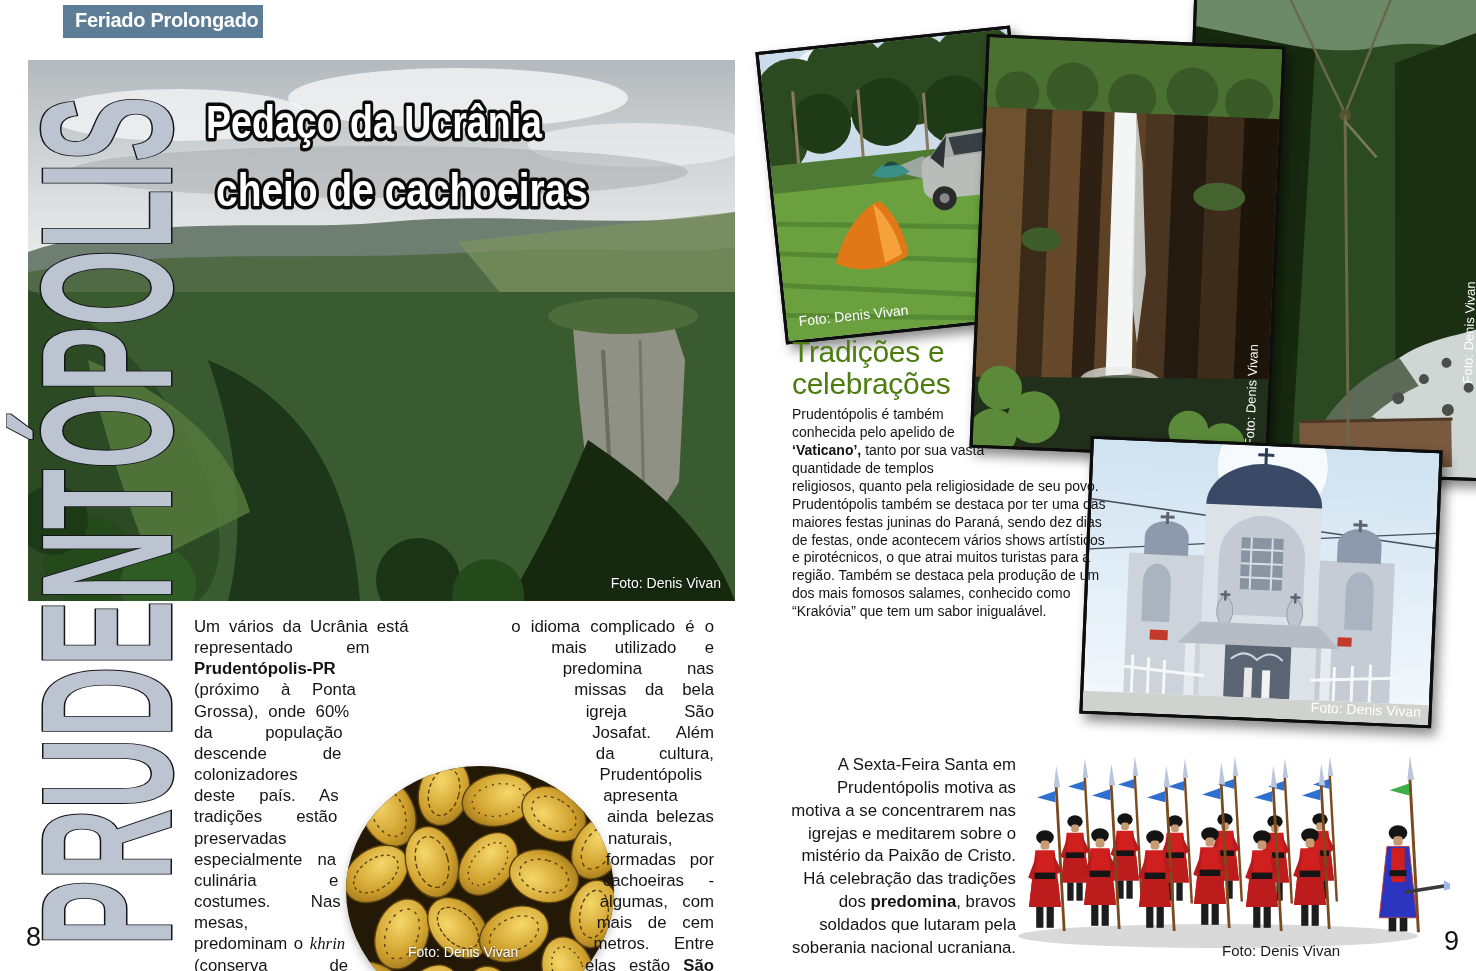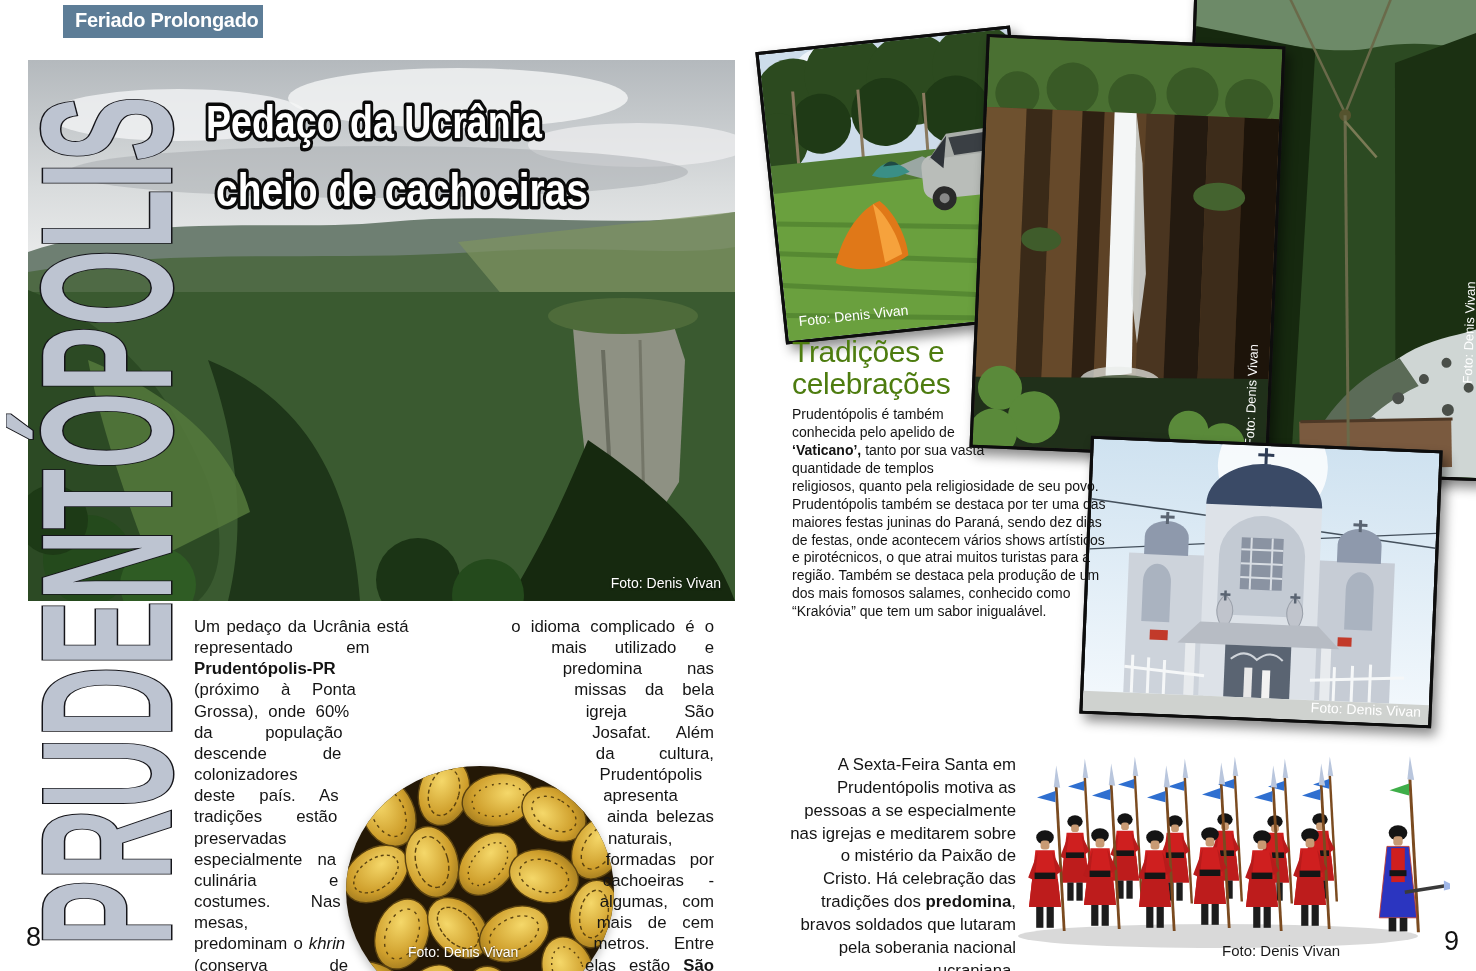--- a/index.html
+++ b/index.html
@@ -59,21 +59,21 @@
   .easter{ position:absolute; left:788px; top:754px; width:228px; z-index:6;
            font-size:16.8px; line-height:1.36; color:#141414; text-align:right;}
   .easter p{margin:0;}
   .cossacks{ position:absolute; left:1000px; top:736px; width:450px; height:220px; z-index:5;}
   .cossacks-credit{ position:absolute; left:1222px; top:942px; font-size:15px;
                     color:#1a1a1a; z-index:6;}
   
   .pagenum{ position:absolute; font-size:27px; color:#111; z-index:8;}
   .pn-left{ left:26px; top:922px; }
   .pn-right{ left:1444px; top:926px; }
-  b{font-weight:bold;} i{font-style:italic;}
+  b{font-weight:bold;} i{font-style:italic;font-family:Liberation Serif, serif;}
 </style>
 </head>
 <body>
 
 <div class="spread">
 
   <div class="badge">Feriado Prolongado</div>
 
   <div class="main-photo">
     <svg width="707" height="541" viewBox="0 0 707 541">
@@ -116,21 +116,21 @@
       <text x="24" y="122" textLength="372" lengthAdjust="spacingAndGlyphs">cheio de cachoeiras</text>
     </g>
   </svg>
 
   <svg class="vtitle" width="180" height="878">
     <text transform="translate(165,868) rotate(-90)" font-family="Liberation Sans, sans-serif" font-weight="bold" font-size="185" fill="#bdc4d1" stroke="#15151a" stroke-width="3" paint-order="stroke" textLength="850" lengthAdjust="spacingAndGlyphs">PRUDENTÓPOLIS</text>
   </svg>
 
   <div class="col col1">
     <div class="egg-push-r"></div>
-    <p><span>Um pedaço da Ucrânia está representado em </span><b>Prudentópolis-PR</b><span> (próximo à Ponta Grossa), onde 60% da população descende de colonizadores deste país. As tradições estão preservadas especialmente na culinária e costumes. Nas mesas, predominam o </span><i>khrin</i><span> (conserva de beterraba), os </span></p>
+    <p><span>Um vários da Ucrânia está representado em </span><b>Prudentópolis-PR</b><span> (próximo à Ponta Grossa), onde 60% da população descende de colonizadores deste país. As tradições estão preservadas especialmente na culinária e costumes. Nas mesas, predominam o </span><i>khrin</i><span> (conserva de beterraba), os </span></p>
   </div>
 
   <div class="col col2">
     <div class="egg-push-l"></div>
     <p><span>o idioma complicado é o mais utilizado e predomina nas missas da bela igreja São Josafat. Além da cultura, Prudentópolis apresenta ainda belezas naturais, formadas por cachoeiras - algumas, com mais de cem metros. Entre elas estão </span><b>São Francisco</b></p>
   </div>
 
   <div class="eggs">
     <svg width="268" height="250" viewBox="0 0 268 250">
       <defs>
@@ -408,21 +408,21 @@
     </svg>
   </div>
 
   <div class="traditions">
     <h2>Tradições e celebrações</h2>
     <div class="photo-push"></div>
     <p><span>Prudentópolis é também conhecida pelo apelido de </span><b>‘Vaticano’,</b><span> tanto por sua vasta quantidade de templos religiosos, quanto pela religiosidade de seu povo. Prudentópolis também se destaca por ter uma das maiores festas juninas do Paraná, sendo dez dias de festas, onde acontecem vários shows artísticos e pirotécnicos, o que atrai muitos turistas para a região. Também se destaca pela produção de um dos mais fomosos salames, conhecido como “Krakóvia” que tem um sabor inigualável.</span></p>
   </div>
 
   <div class="easter">
-    <p><span>A Sexta-Feira Santa em Prudentópolis motiva as pessoas a se especialmente nas igrejas e meditarem sobre o mistério da Paixão de Cristo. Há celebração das tradições dos </span><b>predomina</b><span>, bravos soldados que lutaram pela soberania nacional ucraniana.</span></p>
+    <p><span>A Sexta-Feira Santa em Prudentópolis motiva as motiva a se concentrarem nas igrejas e meditarem sobre o mistério da Paixão de Cristo. Há celebração das tradições dos </span><b>predomina</b><span>, bravos soldados que lutaram pela soberania nacional ucraniana.</span></p>
   </div>
 
   <div class="cossacks">
     <svg width="450" height="220" viewBox="0 0 450 220">
       <defs>
         <g id="ck">
           <line x1="14" y1="-55" x2="24" y2="125" stroke="#7b4b20" stroke-width="3.5"></line>
           <polygon points="11,-55 14,-82 19,-54" fill="#b9c6dd"></polygon>
           <polygon points="13,-50 -10,-42 13,-36" fill="#2f6fd0"></polygon>
           <ellipse cx="0" cy="8" rx="11" ry="9" fill="#141414"></ellipse>

